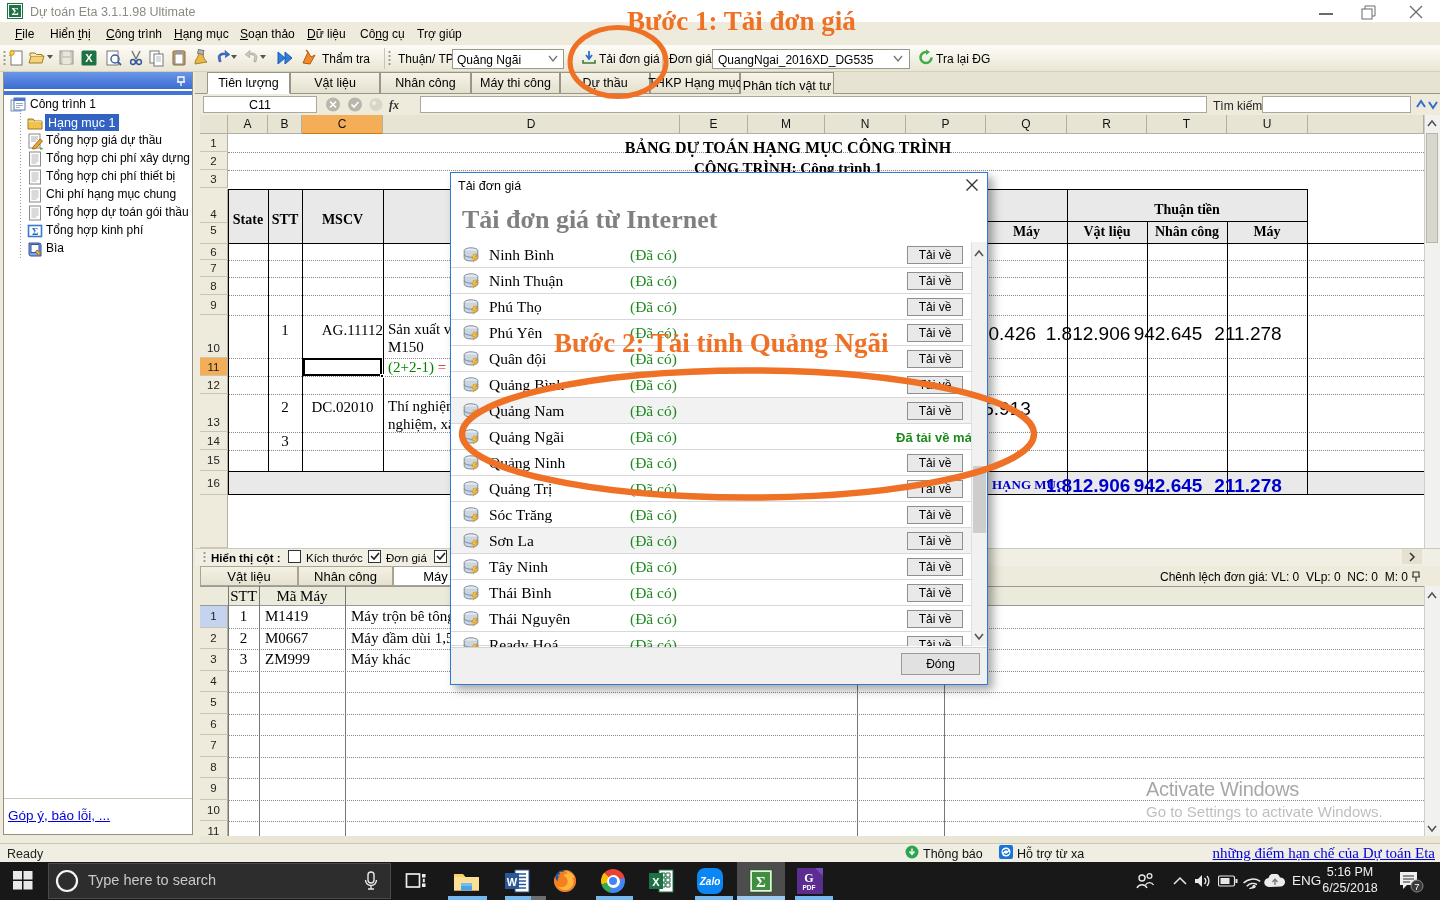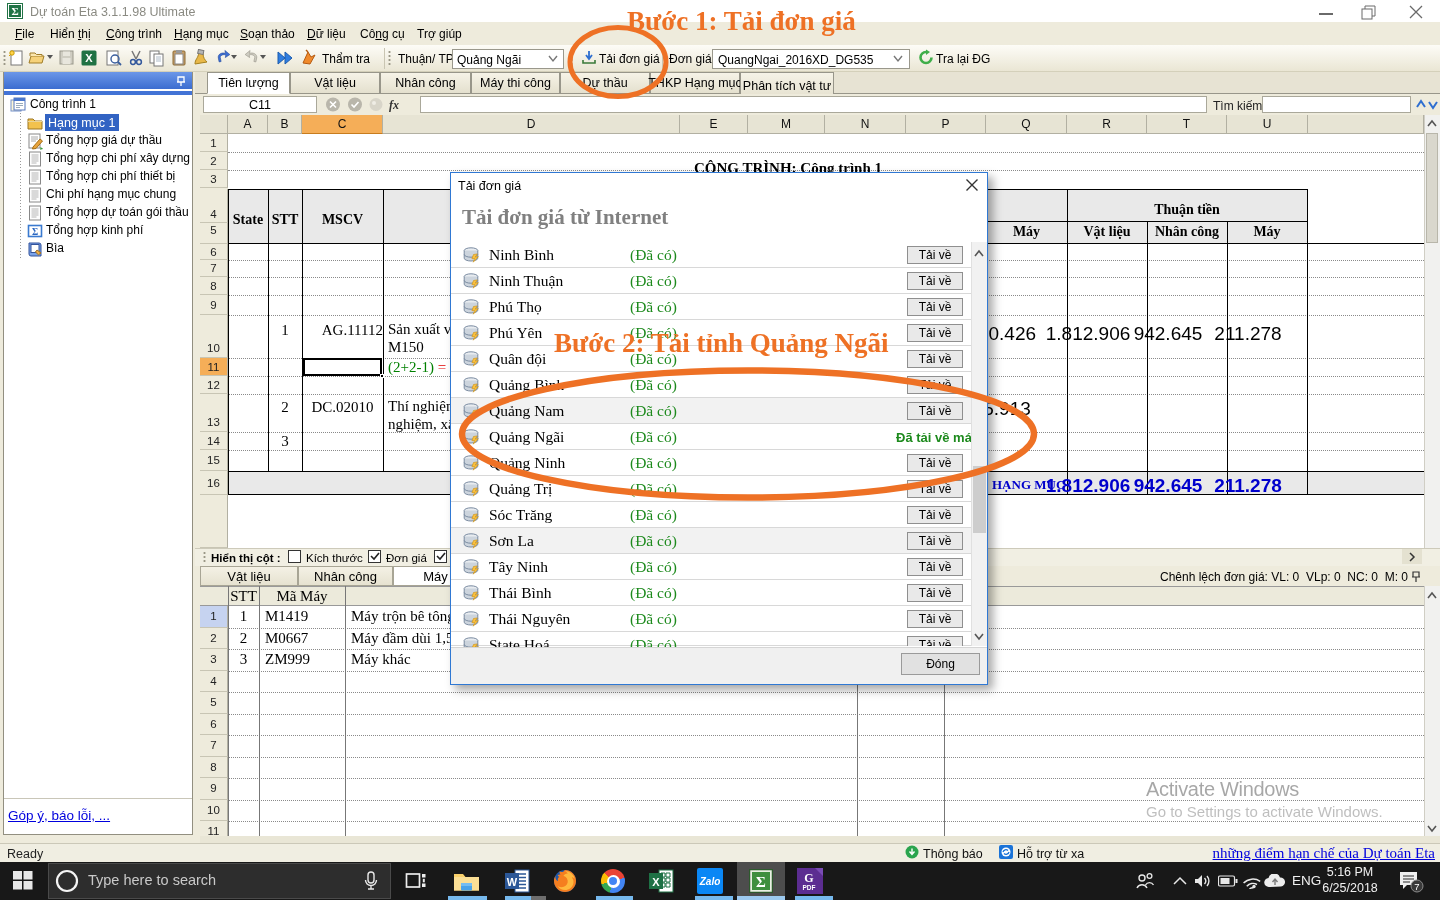--- a/index.html
+++ b/index.html
@@ -288,20 +288,21 @@
     <div class="a vline" style="left:1227px;top:221px;height:22px"></div>
     <div class="a" style="left:906px;top:221px;width:402px;height:1px;background:#000"></div>
     <div class="a serif" style="left:228px;top:212px;width:40px;text-align:center;font-weight:bold;font-size:14px;color:#000">State</div>
     <div class="a serif" style="left:268px;top:212px;width:34px;text-align:center;font-weight:bold;font-size:14px;color:#000">STT</div>
     <div class="a serif" style="left:302px;top:212px;width:81px;text-align:center;font-weight:bold;font-size:14px;color:#000">MSCV</div>
     <div class="a serif" style="left:986px;top:224px;width:81px;text-align:center;font-weight:bold;font-size:14px;color:#000">Máy</div>
     <div class="a serif" style="left:1067px;top:202px;width:240px;text-align:center;font-weight:bold;font-size:14px;color:#000">Thuận tiền</div>
     <div class="a serif" style="left:1067px;top:224px;width:80px;text-align:center;font-weight:bold;font-size:14px;color:#000">Vật liệu</div>
     <div class="a serif" style="left:1147px;top:224px;width:80px;text-align:center;font-weight:bold;font-size:14px;color:#000">Nhân công</div>
     <div class="a serif" style="left:1227px;top:224px;width:80px;text-align:center;font-weight:bold;font-size:14px;color:#000">Máy</div>
+    <div class="a serif" style="left:383px;top:139px;width:810px;text-align:center;font-weight:bold;font-size:16px;color:#000">BẢNG DỰ TOÁN HẠNG MỤC CÔNG TRÌNH</div>
     <div class="a serif" style="left:383px;top:160px;width:810px;text-align:center;font-weight:bold;font-size:15px;color:#000">CÔNG TRÌNH: Công trình 1</div>
     <div class="a serif" style="left:268px;top:322px;width:34px;text-align:center;font-size:15px">1</div>
     <div class="a serif" style="left:302px;top:322px;width:81px;text-align:right;font-size:15px">AG.11112</div>
     <div class="a serif" style="left:388px;top:321px;font-size:15px">Sản xuất vữa bê tông đá</div>
     <div class="a serif" style="left:388px;top:339px;font-size:15px">M150</div>
     <div class="a num" style="left:952px;top:323px;width:110px;color:#000;">70.426</div>
     <div class="a num" style="left:1033px;top:323px;width:110px;color:#000;">1.812.906</div>
     <div class="a num" style="left:1113px;top:323px;width:110px;color:#000;">942.645</div>
     <div class="a num" style="left:1193px;top:323px;width:110px;color:#000;">211.278</div>
     <div class="a" style="left:303px;top:358px;width:79px;height:18px;border:2px solid #000"></div>
@@ -458,21 +459,21 @@
     </svg>
     <div class="a" style="left:601px;top:869px;width:24px;height:24px;border-radius:50%;background:conic-gradient(from -45deg,#ea4335 0 120deg,#4285f4 120deg 240deg,#34a853 240deg 300deg,#fbbc05 300deg 360deg)"></div>
     <div class="a" style="left:606.5px;top:874.5px;width:13px;height:13px;border-radius:50%;background:#fff"></div>
     <div class="a" style="left:609px;top:877px;width:8px;height:8px;border-radius:50%;background:#4285f4"></div>
     <svg class="a" style="left:649px;top:869px" width="25" height="24">
       <rect x="10" y="1" width="14" height="22" fill="#fff" stroke="#1e7145" stroke-width="1"></rect>
       <path d="M12 4 h4 v4 h-4z M17 4 h4 v4 h-4z M12 9 h4 v4 h-4z M17 9 h4 v4 h-4z M12 14 h4 v4 h-4z M17 14 h4 v4 h-4z" fill="none" stroke="#1e7145" stroke-width="1"></path>
       <rect x="0" y="4" width="14" height="16" fill="#1e7145"></rect>
       <text x="7" y="16.5" font-size="11" font-weight="bold" fill="#fff" text-anchor="middle" font-family="Liberation Sans">X</text>
     </svg>
-    <div class="a" style="left:697px;top:868px;width:26px;height:26px;border-radius:2px;background:#0a87f5;display:flex;align-items:center;justify-content:center;font-size:10px;font-weight:bold;color:#fff;font-style:italic">Zalo</div>
+    <div class="a" style="left:697px;top:868px;width:26px;height:26px;border-radius:8px;background:#0a87f5;display:flex;align-items:center;justify-content:center;font-size:10px;font-weight:bold;color:#fff;font-style:italic">Zalo</div>
     <div class="a" style="left:737px;top:862px;width:48px;height:38px;background:#4d4d4d"></div>
     <svg class="a" style="left:749px;top:869px" width="24" height="24">
       <rect x="0.5" y="0.5" width="23" height="23" fill="#e8f0e2" stroke="#2d5a2d" stroke-width="1.5"></rect>
       <rect x="3" y="3" width="18" height="18" fill="#3f8f3f"></rect>
       <text x="12" y="18" font-size="15" font-weight="bold" fill="#fff" text-anchor="middle" font-family="Liberation Serif">Σ</text>
     </svg>
     <div class="a" style="left:797px;top:868px;width:26px;height:26px;background:#5c2d91"></div>
     <svg class="a" style="left:797px;top:868px" width="26" height="26">
       <path d="M18 0 h8 v8 Z" fill="#7a4bb5"></path>
       <text x="12" y="14" font-size="12" font-weight="bold" fill="#fff" text-anchor="middle" font-family="Liberation Serif">G</text>
@@ -518,21 +519,21 @@
       <path d="M2 2 h17 v13 h-10 l-4 4 v-4 h-3 Z" fill="#f0f0f0"></path>
       <path d="M5 6 h11 M5 9 h11 M5 12 h7" stroke="#2a2a2a" stroke-width="1.2"></path>
       <circle cx="19" cy="16" r="6" fill="#3a3a3a" stroke="#8a8a8a"></circle>
       <text x="19" y="19.5" font-size="9.5" fill="#fff" text-anchor="middle">7</text>
     </svg>
     <div class="a" style="left:450px;top:172px;width:538px;height:513px;background:#fff;border:1px solid #2f78d3;box-shadow:5px 5px 9px rgba(0,0,0,0.35);z-index:10"></div>
     <div class="a" style="left:458px;top:179px;font-size:12.5px;color:#000;z-index:11">Tải đơn giá</div>
     <svg class="a" style="left:965px;top:178px;z-index:11" width="14" height="14">
       <path d="M1.5 1.5 L12.5 12.5 M12.5 1.5 L1.5 12.5" stroke="#333" stroke-width="1.4"></path>
     </svg>
-    <div class="a serif" style="left:462px;top:205px;font-size:21px;font-weight:bold;color:#808080;z-index:11">Tải đơn giá từ Internet</div>
+    <div class="a serif" style="left:462px;top:205px;font-size:26px;font-weight:bold;color:#808080;z-index:11">Tải đơn giá từ Internet</div>
     <div class="a" style="left:451px;top:242px;width:536px;height:1px;background:#cfcfcf;z-index:11"></div>
     <div class="a" style="left:451px;top:242px;width:520px;height:26px;background:#fff;border-bottom:1px solid #d8d8d8;z-index:11"></div>
     <svg class="a" style="left:463px;top:247px;z-index:12" width="17" height="17" viewBox="0 0 17 17">
       <ellipse cx="8" cy="3.6" rx="6.8" ry="2.8" fill="#e8ecf0" stroke="#7a8ba1" stroke-width="1"></ellipse>
       <path d="M1.2 3.6 v7.6 a6.8 2.8 0 0 0 13.6 0 v-7.6" fill="#ccd4dd" stroke="#7a8ba1" stroke-width="1"></path>
       <path d="M1.2 7.4 a6.8 2.8 0 0 0 13.6 0" fill="none" stroke="#7a8ba1" stroke-width="1"></path>
       <path d="M10.5 7.5 l3.8 -0.6 l-2 3.2 l3 -0.5 l-5 5.6 l1.2 -3.8 l-2.6 0.4 Z" fill="#fcc13e" stroke="#c98f12" stroke-width="0.6"></path>
     </svg>
     <div class="a serif" style="left:489px;top:245.5px;font-size:15.5px;color:#000;z-index:12">Ninh Bình</div>
     <div class="a serif" style="left:630px;top:245.5px;font-size:15.5px;color:#1d8a1d;z-index:12">(Đã có)</div>
@@ -677,21 +678,21 @@
     <div class="a serif" style="left:489px;top:609.5px;font-size:15.5px;color:#000;z-index:12">Thái Nguyên</div>
     <div class="a serif" style="left:630px;top:609.5px;font-size:15.5px;color:#1d8a1d;z-index:12">(Đã có)</div>
     <div class="tbtn" style="left:907px;top:610px;width:56px;height:18px;z-index:12">Tải về</div>
     <div class="a" style="left:451px;top:632px;width:520px;height:14px;background:#fff;border-bottom:1px solid #d8d8d8;z-index:11"></div>
     <svg class="a" style="left:463px;top:637px;z-index:12" width="17" height="17" viewBox="0 0 17 17">
       <ellipse cx="8" cy="3.6" rx="6.8" ry="2.8" fill="#e8ecf0" stroke="#7a8ba1" stroke-width="1"></ellipse>
       <path d="M1.2 3.6 v7.6 a6.8 2.8 0 0 0 13.6 0 v-7.6" fill="#ccd4dd" stroke="#7a8ba1" stroke-width="1"></path>
       <path d="M1.2 7.4 a6.8 2.8 0 0 0 13.6 0" fill="none" stroke="#7a8ba1" stroke-width="1"></path>
       <path d="M10.5 7.5 l3.8 -0.6 l-2 3.2 l3 -0.5 l-5 5.6 l1.2 -3.8 l-2.6 0.4 Z" fill="#fcc13e" stroke="#c98f12" stroke-width="0.6"></path>
     </svg>
-    <div class="a serif" style="left:489px;top:635.5px;font-size:15.5px;color:#000;z-index:12">State Hoá</div>
+    <div class="a serif" style="left:489px;top:635.5px;font-size:15.5px;color:#000;z-index:12">Ready Hoá</div>
     <div class="a serif" style="left:630px;top:635.5px;font-size:15.5px;color:#1d8a1d;z-index:12">(Đã có)</div>
     <div class="a" style="left:907px;top:636px;width:56px;height:10px;overflow:hidden;z-index:12">
       <div class="tbtn" style="left:0;top:0;width:56px;height:18px">Tải về</div>
     </div>
     <div class="a" style="left:971px;top:242px;width:16px;height:404px;background:#f1f1f1;border-left:1px solid #e0e0e0;z-index:12"></div>
     <svg class="a" style="left:973px;top:248px;z-index:13" width="12" height="12">
       <path d="M2 8 L6 3 L10 8" fill="none" stroke="#555" stroke-width="1.6"></path>
     </svg>
     <div class="a" style="left:972.5px;top:466px;width:13px;height:67px;background:#cdcdcd;z-index:13"></div>
     <svg class="a" style="left:973px;top:630px;z-index:13" width="12" height="12">

